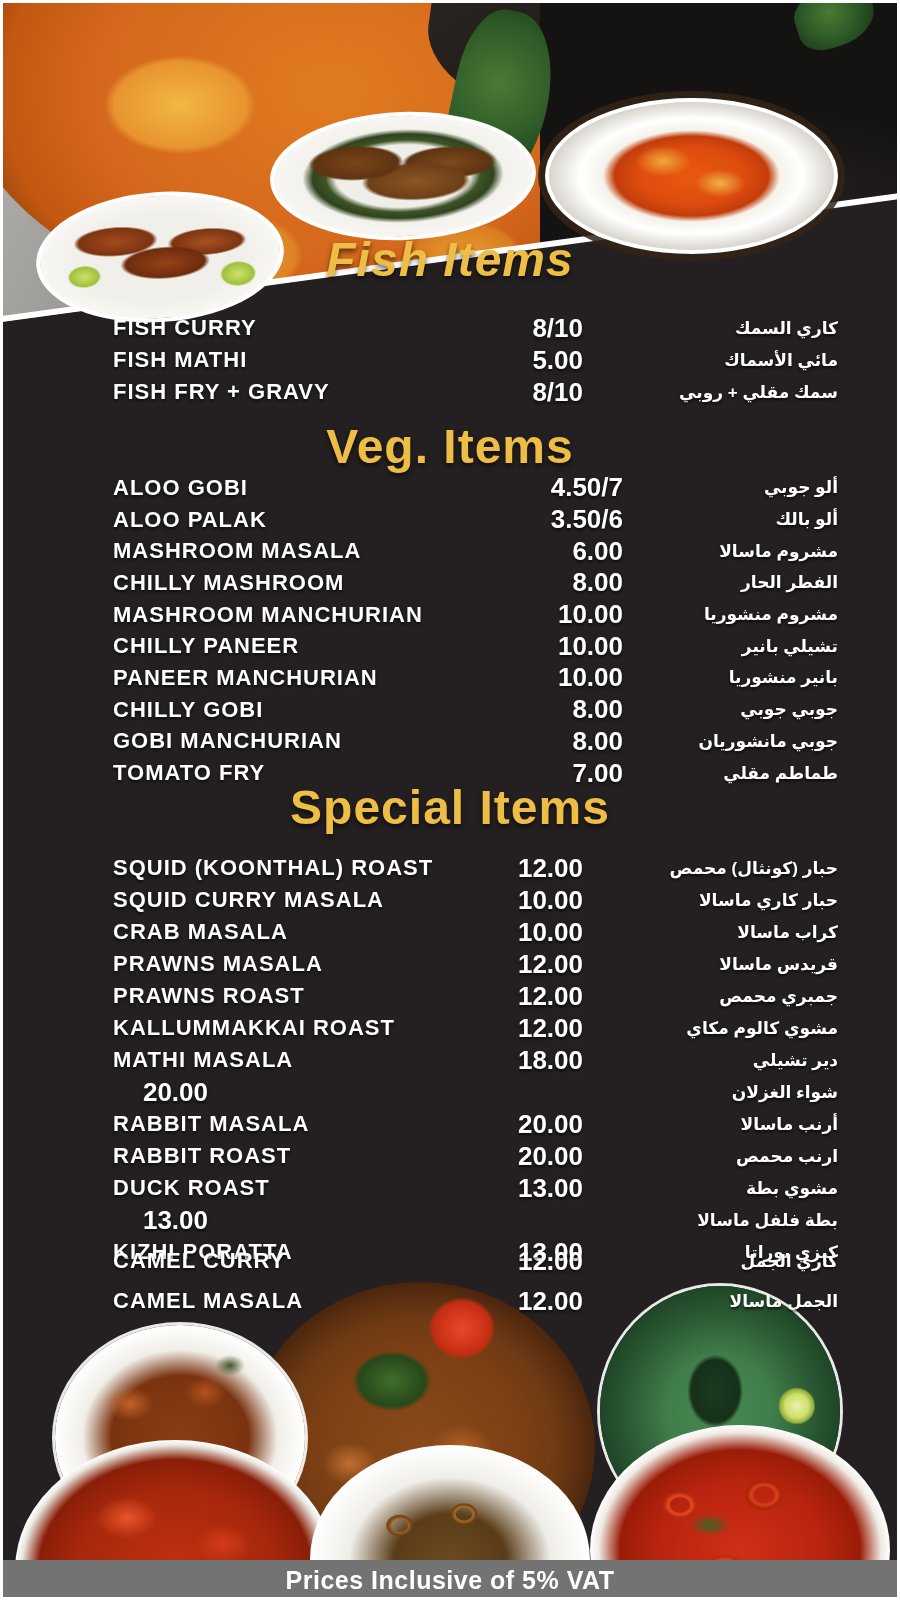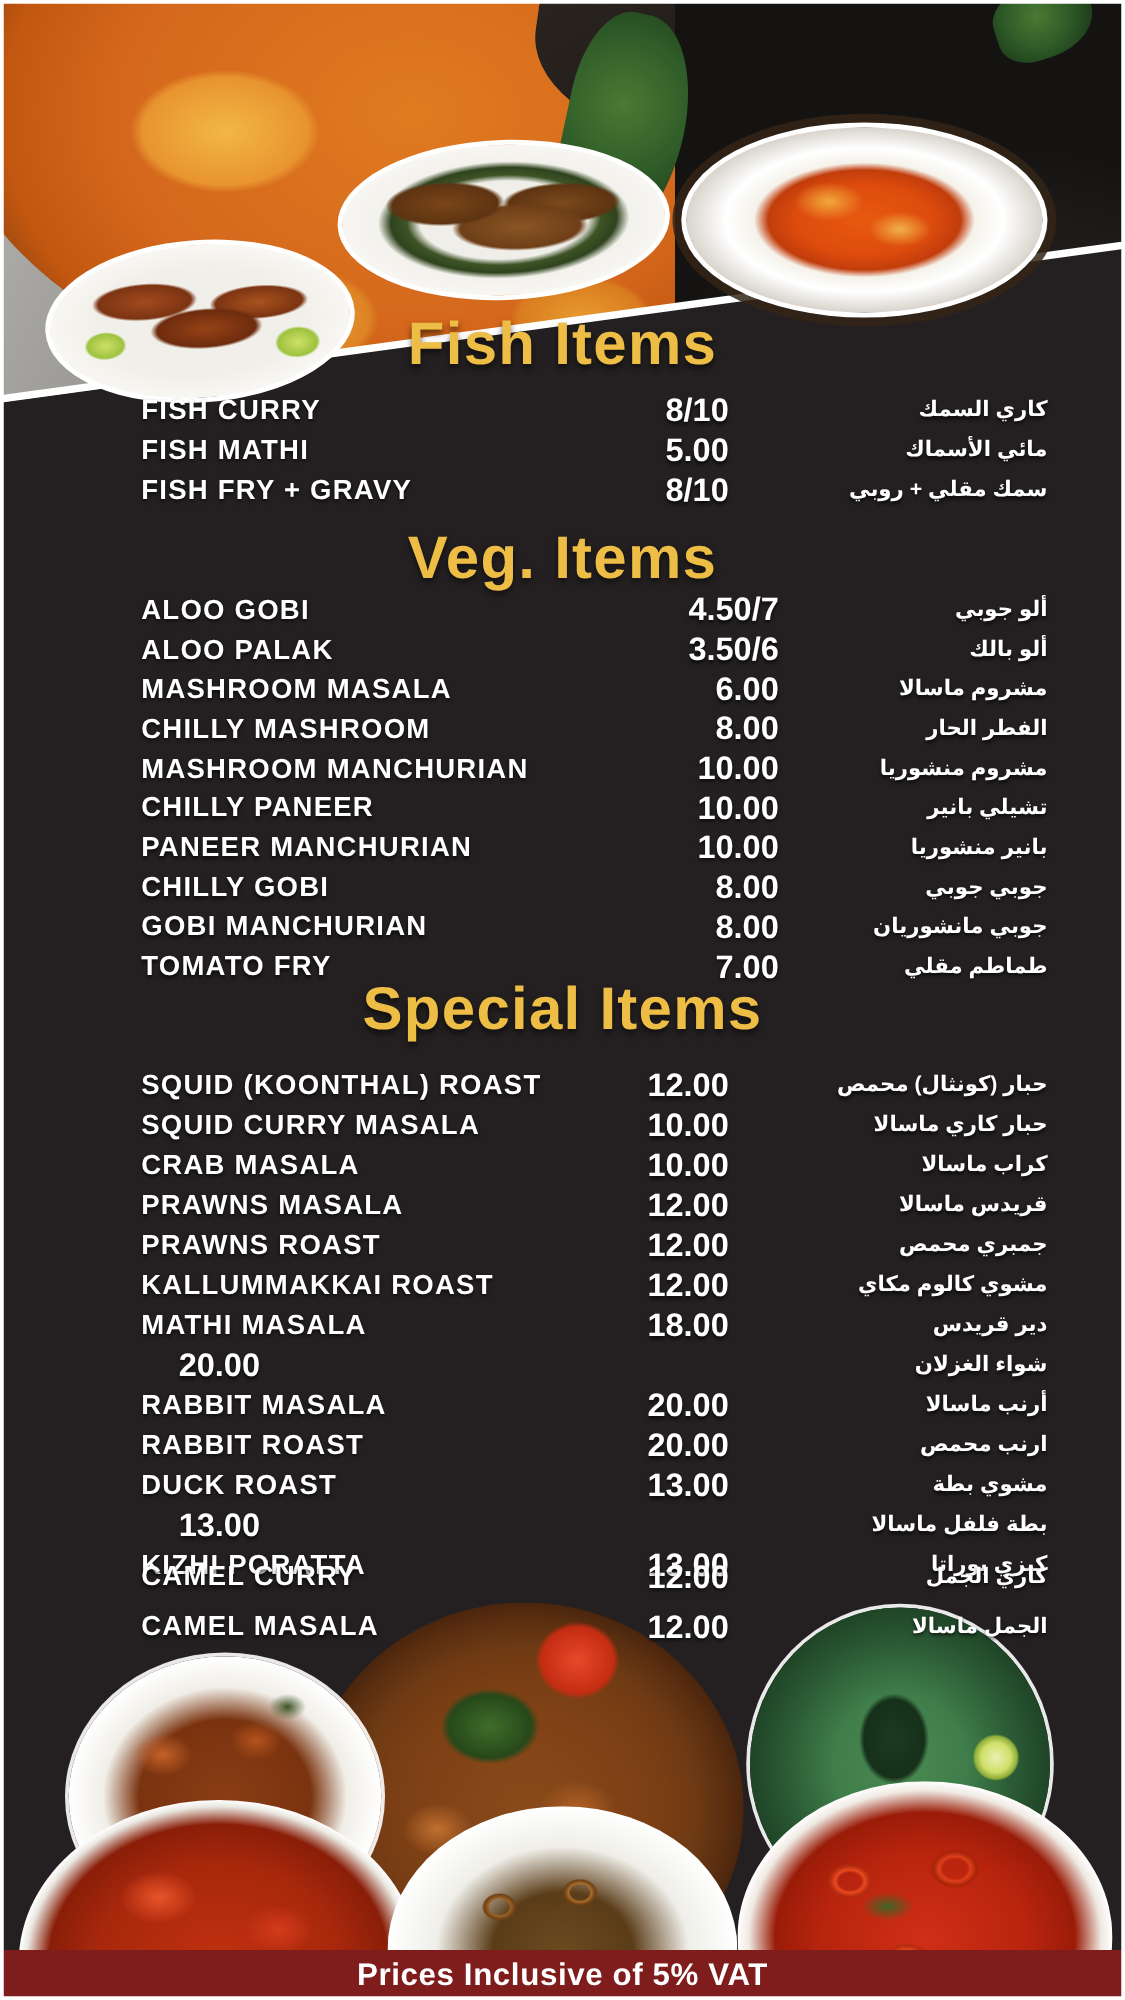--- a/index.html
+++ b/index.html
@@ -51,21 +51,21 @@
     box-shadow:0 0 0 7px rgba(52,36,22,.85);
     background:
       radial-gradient(40px 22px at 40% 40%,#f2a83c 0%,rgba(0,0,0,0) 70%),
       radial-gradient(36px 20px at 60% 55%,#f0b148 0%,rgba(0,0,0,0) 70%),
       radial-gradient(closest-side,#e8590f 0%,#dd4c0d 38%,#c23d0c 54%,#f5f2ea 62%,#ffffff 78%,#d8d4cc 100%);}
 
   
   .heading{position:absolute;left:0;width:100%;height:56px;line-height:56px;text-align:center;
     font-size:48px;font-weight:bold;color:#eebd45;letter-spacing:1px;z-index:6;
     text-shadow:0 3px 5px rgba(0,0,0,.6);}
-  .h-fish{top:248px;}
+  .h-fish{top:232px;font-style:italic;}
   .h-veg{top:419px;}
   .h-special{top:780px;}
 
   
   .menu-rows{position:absolute;left:65px;right:62px;z-index:6;}
   .rows-fish{top:312px;}
   .rows-veg{top:472px;}
   .rows-special{top:852px;}
   .row{display:flex;align-items:center;height:32px;color:#ffffff;font-weight:bold;margin-left:48px;}
   .rows-veg .row{height:31.7px;}
@@ -123,21 +123,21 @@
   .c-squid-red{left:590px;top:155px;width:300px;height:250px;
     background:
       radial-gradient(26px 20px at 30% 32%,rgba(0,0,0,0) 35%,#e8491f 45%,#b42a10 62%,rgba(0,0,0,0) 72%),
       radial-gradient(28px 22px at 58% 28%,rgba(0,0,0,0) 35%,#dd3f1a 45%,#a82408 62%,rgba(0,0,0,0) 72%),
       radial-gradient(28px 22px at 45% 58%,rgba(0,0,0,0) 35%,#e8491f 45%,#b42a10 62%,rgba(0,0,0,0) 72%),
       radial-gradient(26px 20px at 72% 60%,rgba(0,0,0,0) 35%,#dd3f1a 45%,#a82408 62%,rgba(0,0,0,0) 72%),
       radial-gradient(30px 16px at 40% 40%,#3e6426 0%,rgba(0,0,0,0) 70%),
       radial-gradient(closest-side,#cf2f16 0%,#b8240e 55%,#9a1c08 80%,#efe9e2 94%,#ffffff 100%);}
 
   
-  .footer{position:absolute;left:0;bottom:0;width:900px;height:40px;background:#7f1d1d;z-index:8;
+  .footer{position:absolute;left:0;bottom:0;width:900px;height:40px;background:#737373;z-index:8;
     display:flex;align-items:center;justify-content:center;}
   .footer span{color:#ffffff;font-size:25px;font-weight:bold;letter-spacing:.5px;}
 </style>
 </head>
 <body>
 
 <div class="canvas">
 
   <div class="collage">
     <div class="slate-left">
@@ -255,21 +255,21 @@
         <span class="ar">جمبري محمص</span>
       </div>
       <div class="row">
         <span class="en">KALLUMMAKKAI ROAST</span>
         <span class="price">12.00</span>
         <span class="ar">مشوي كالوم مكاي</span>
       </div>
       <div class="row">
         <span class="en">MATHI MASALA</span>
         <span class="price">18.00</span>
-        <span class="ar">دير قريدس</span>
+        <span class="ar">دير تشيلي</span>
       </div>
       <div class="row">
         <span class="price">20.00</span>
         <span class="ar">شواء الغزلان</span>
       </div>
       <div class="row">
         <span class="en">RABBIT MASALA</span>
         <span class="price">20.00</span>
         <span class="ar">أرنب ماسالا</span>
       </div>

